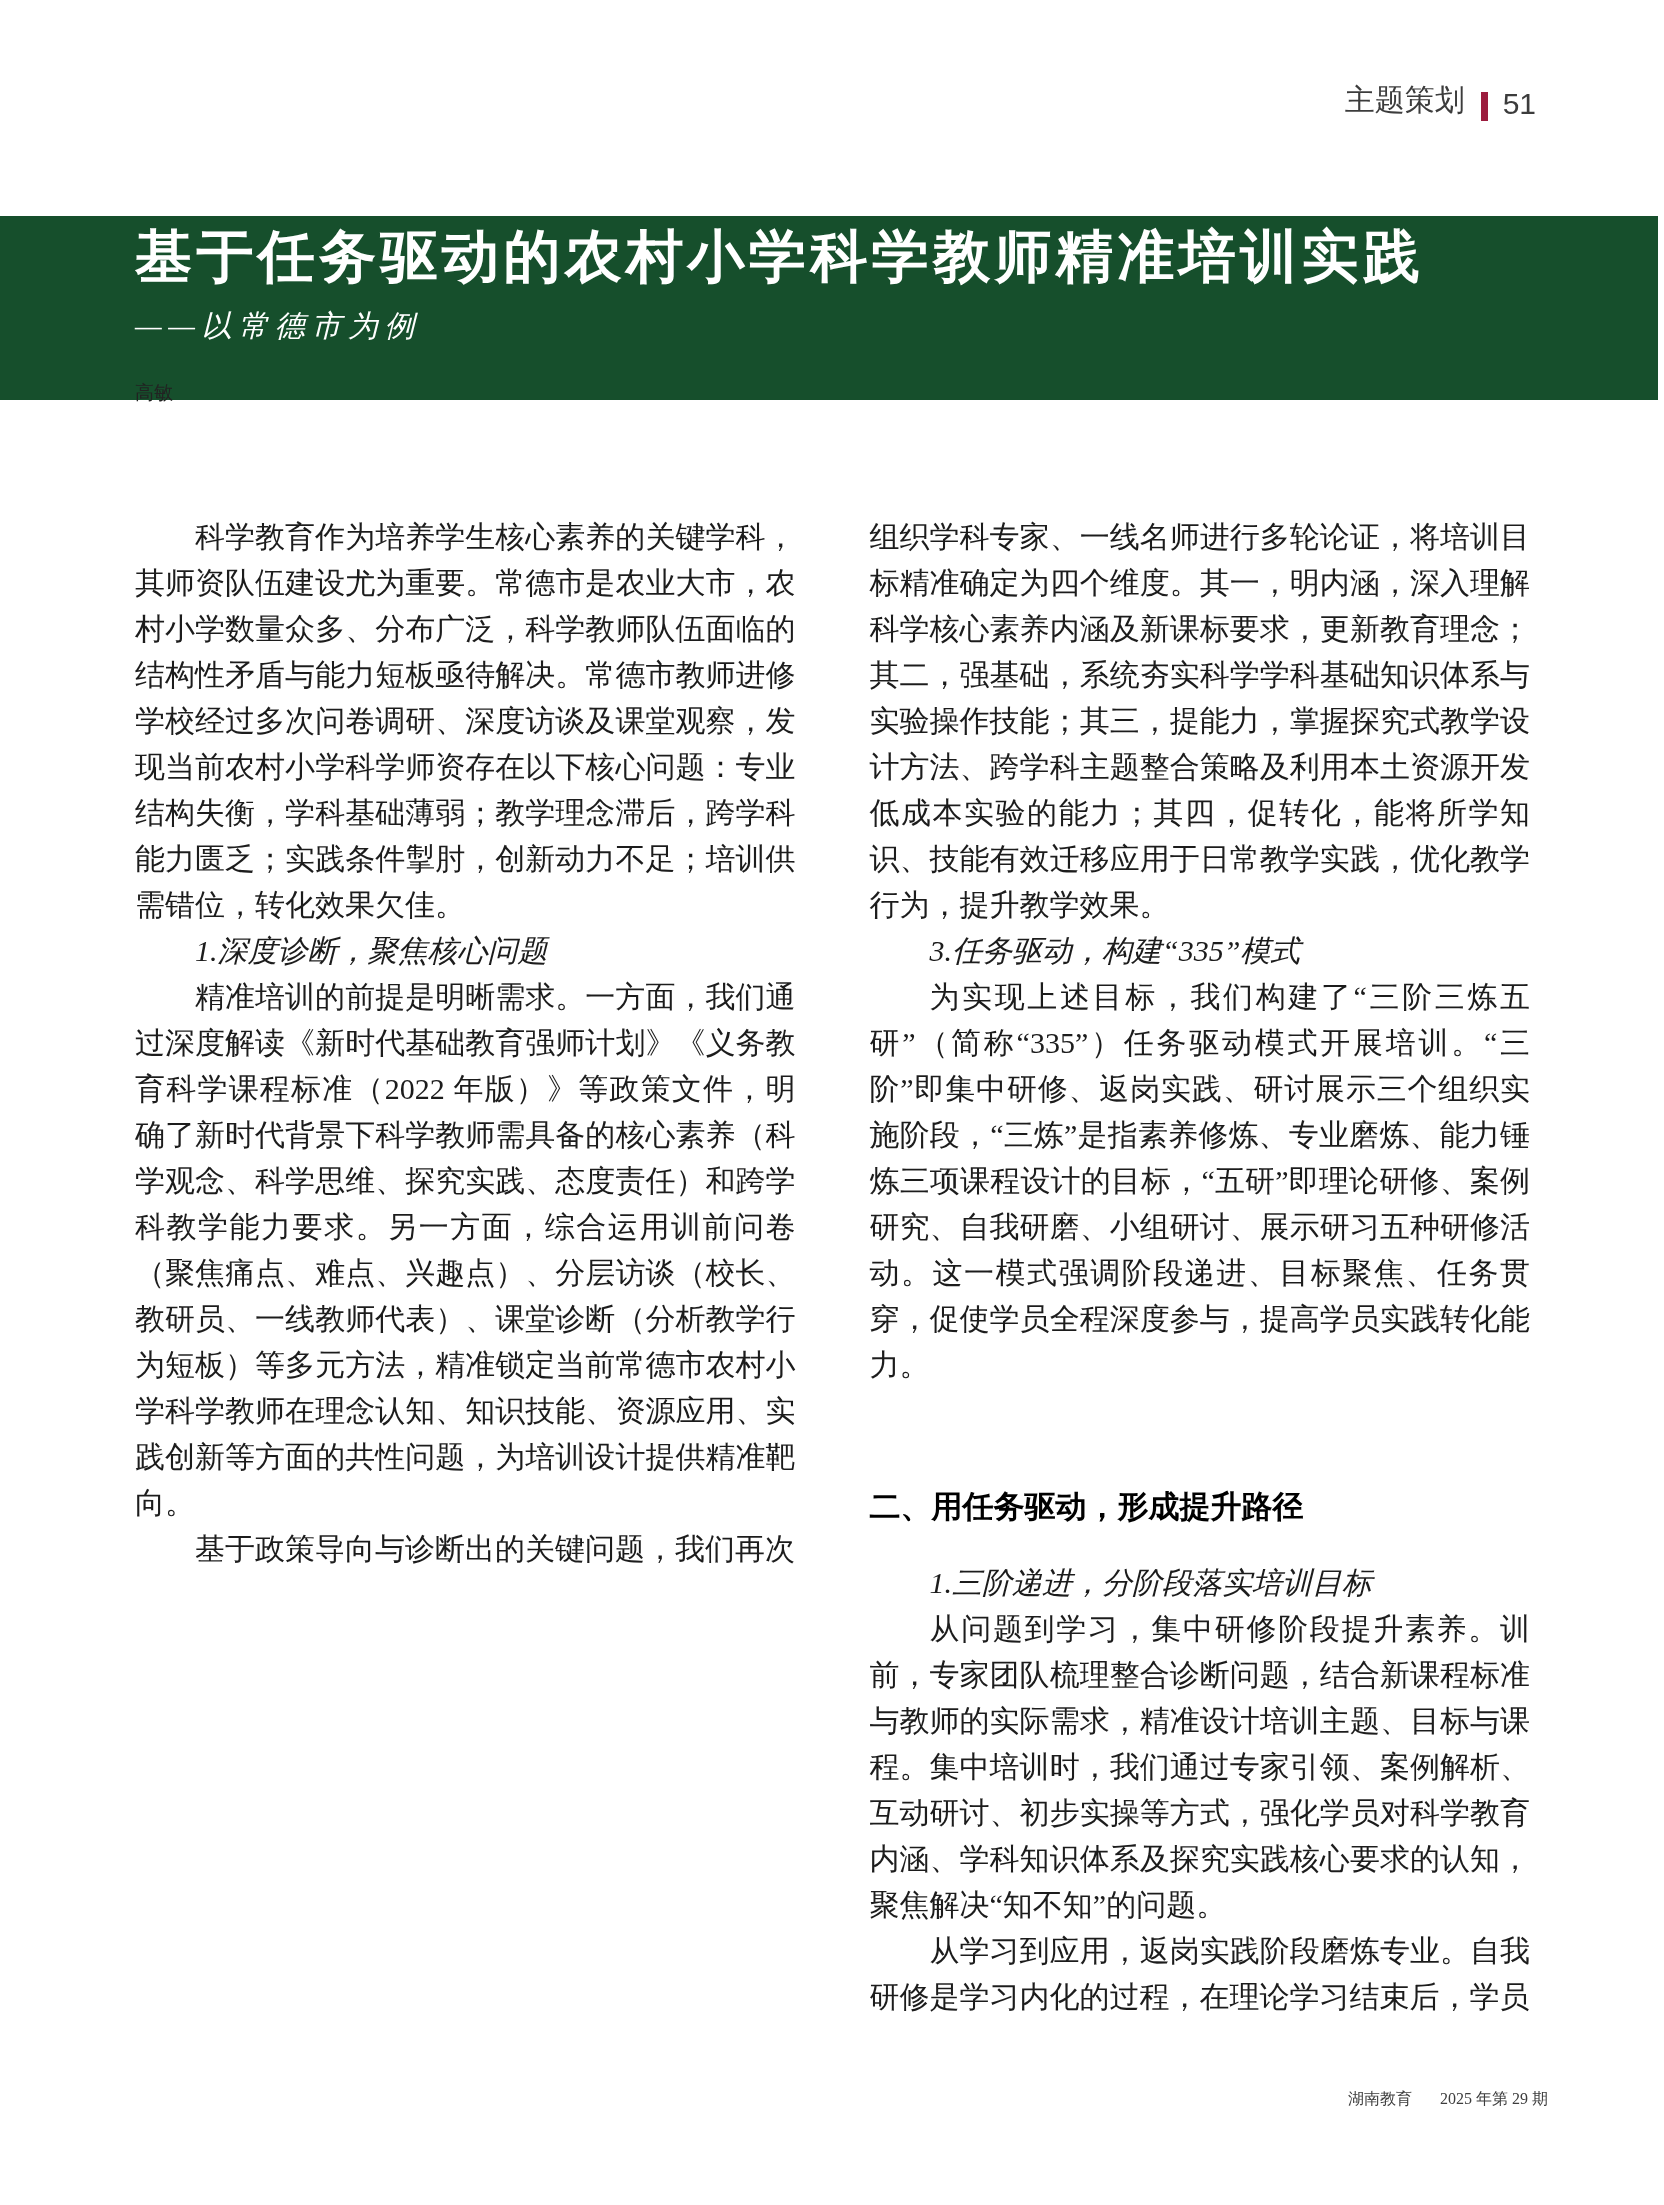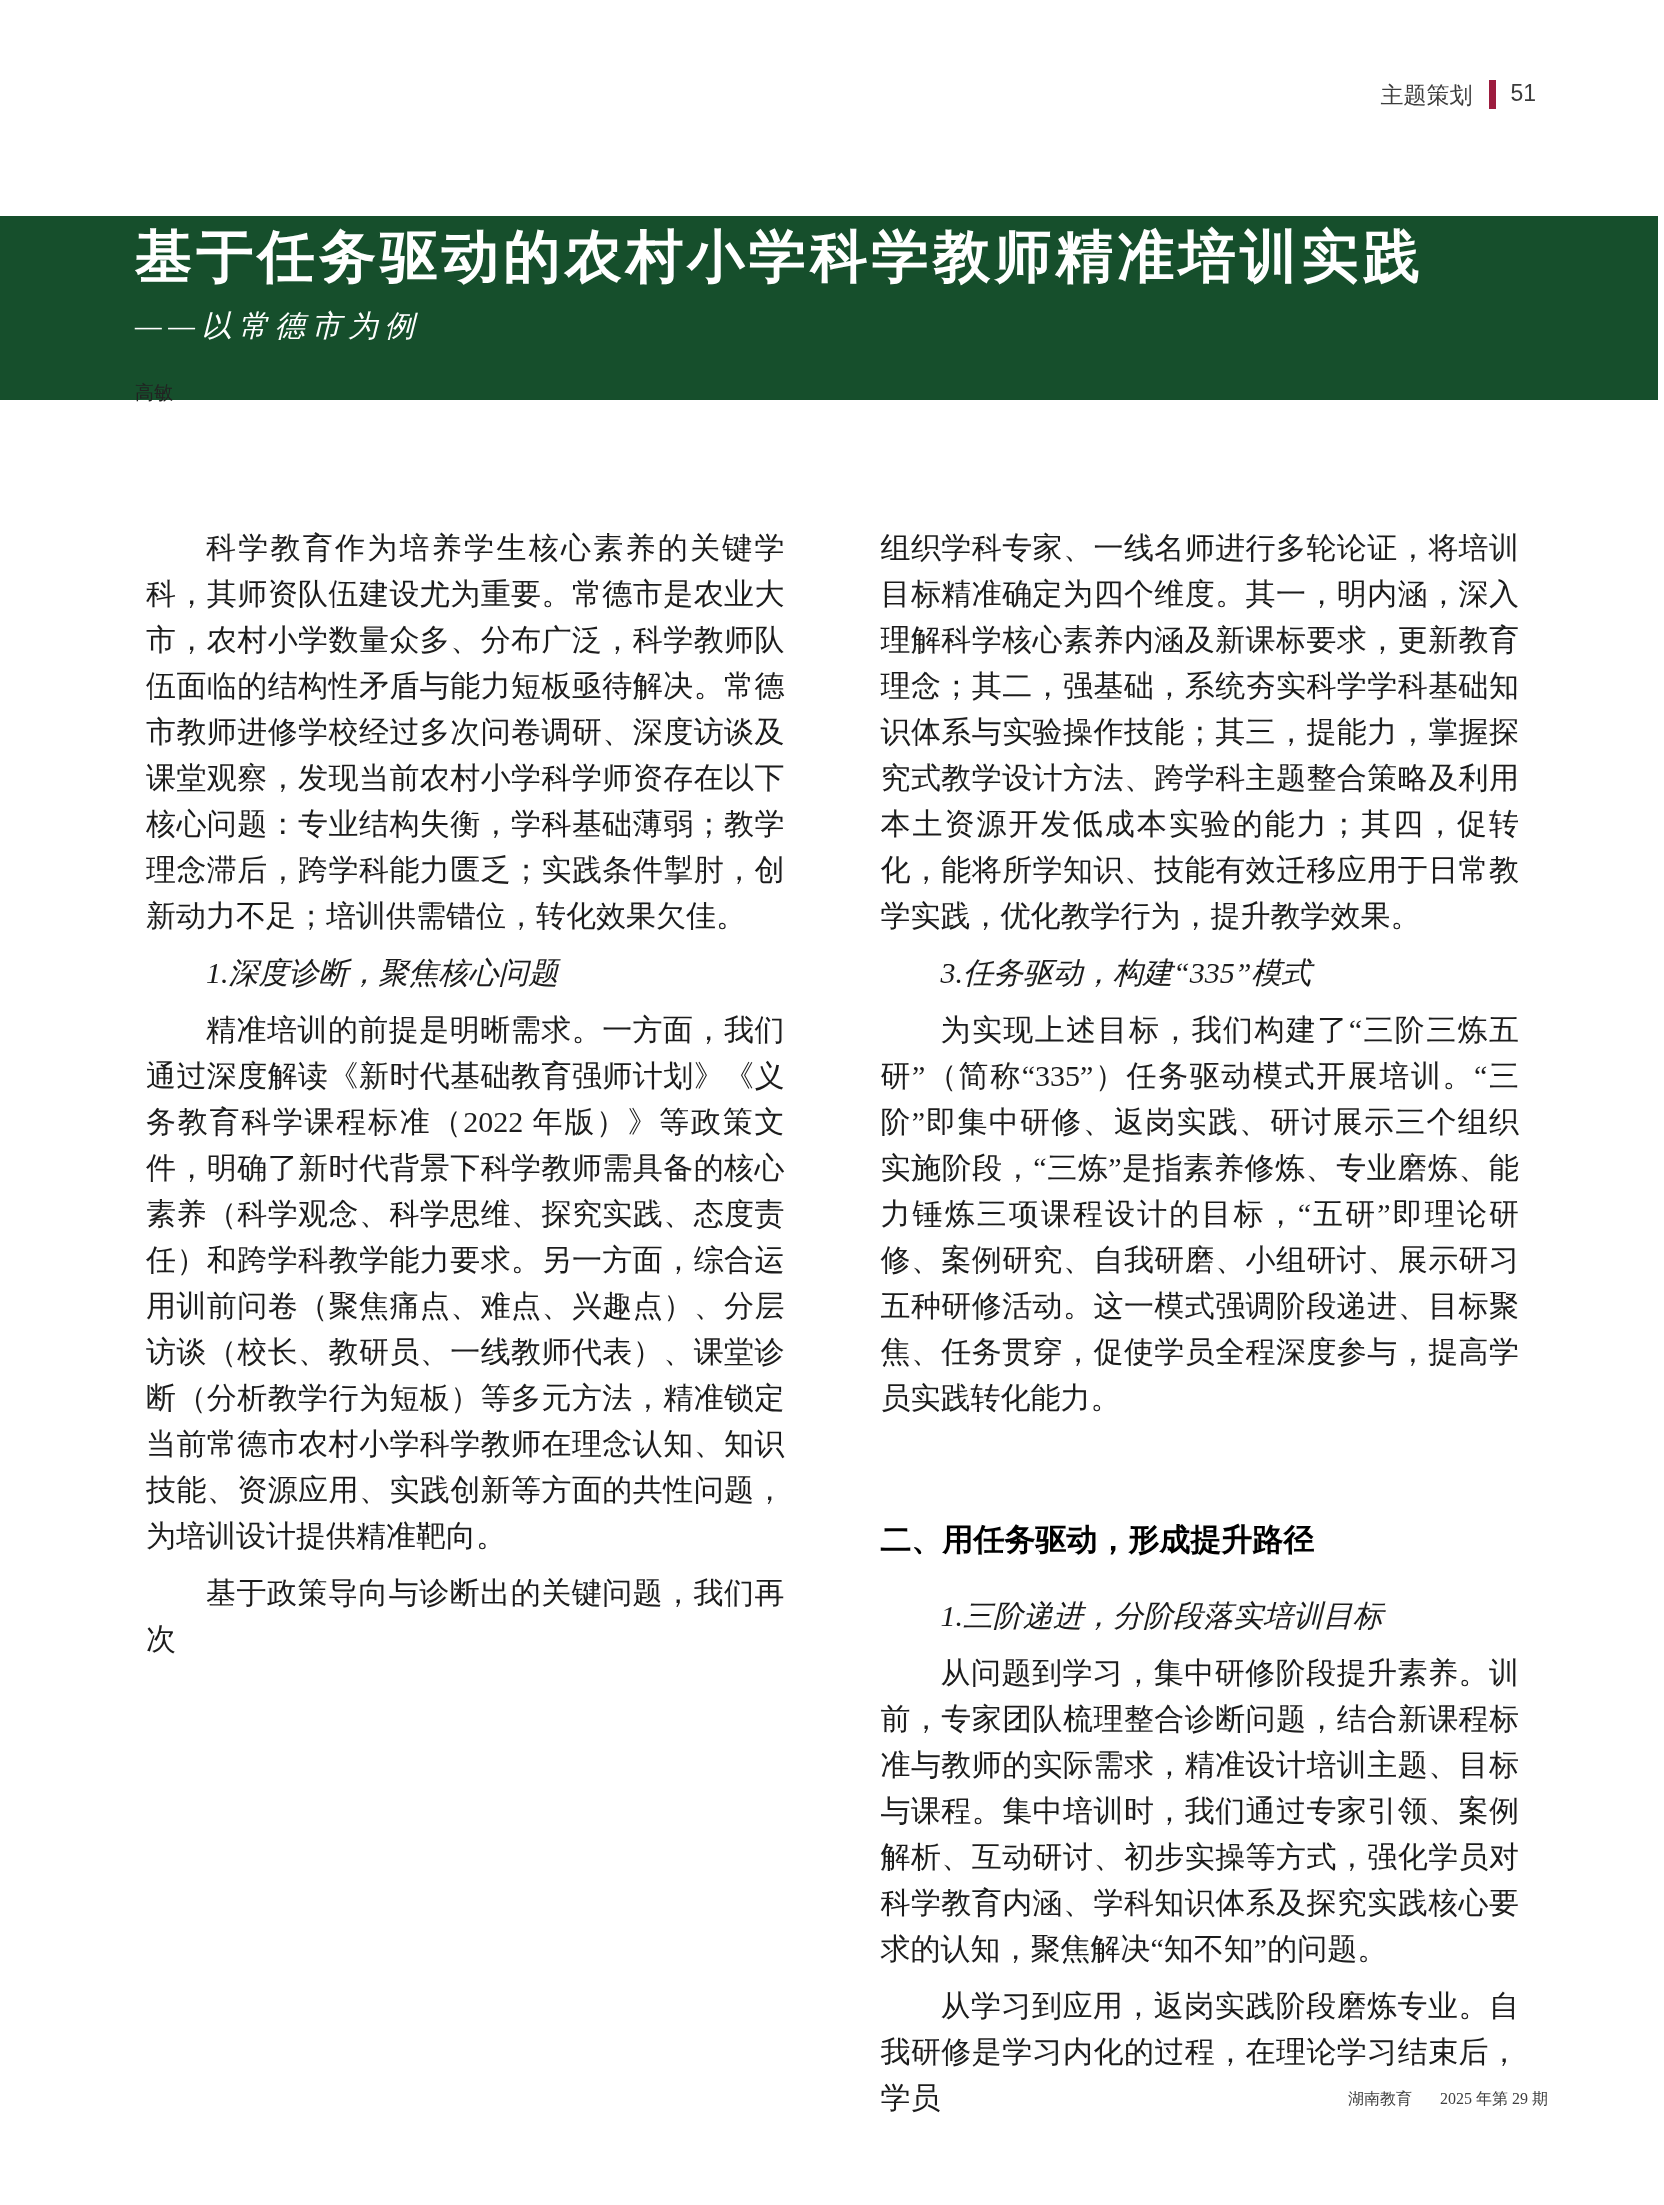--- a/index.html
+++ b/index.html
@@ -14,23 +14,23 @@
     height:2205px;
     background:#ffffff;
     font-family:"Liberation Serif", serif;
     color:var(--ink);
     overflow:hidden;
   }
   
   .running-header{
     position:absolute;
     top:80px; right:129px;
-    display:flex; align-items:flex-start;
+    display:flex; align-items:flex-end;
     font-family:"Liberation Sans", sans-serif;
-    font-size:23px; color:#3c3c3c;
+    font-size:30px; color:#3c3c3c;
   }
   .running-header .sep{
     width:7.2px; height:29px;
     background:var(--accent-maroon);
     margin:0 14.3px 0 16.5px;
   }
   
   .banner{
     position:absolute;
     top:216px; left:0;
@@ -68,21 +68,21 @@
     width:1395px;
     display:flex;
     gap:74px;
   }
   .column{width:661px;}
   .block{
     font-size:30px;
     line-height:46px;
     text-align:justify;
     color:var(--ink);
-    margin:11px;
+    margin:0;
   }
   .block.para{text-indent:2em;}
   .block.para_cont{text-indent:0;}
   .block.heading{
     font-family:"Liberation Sans", sans-serif;
     font-weight:bold;
     font-size:31px;
     color:#000000;
     text-indent:0;
     margin-top:96px;

